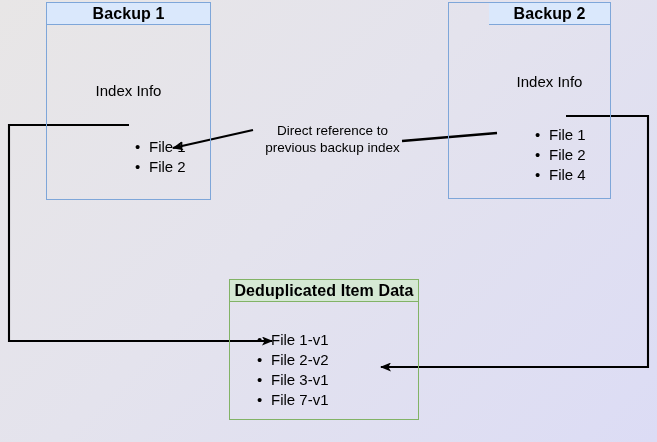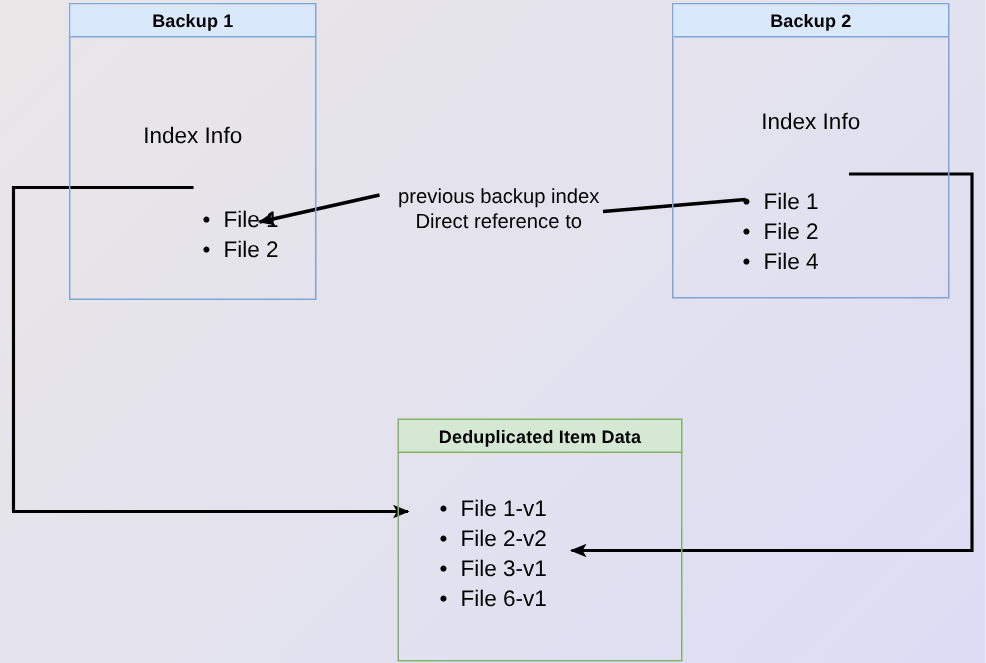--- a/index.html
+++ b/index.html
@@ -36,21 +36,21 @@
     background: transparent;
   }
   .box > .box-header {
     box-sizing: border-box;
     height: 22px;
     background: var(--hdr);
     border-bottom: 1.6px solid var(--bdr);
     display: flex;
     align-items: center;
     justify-content: center;
-    font-size: 12px;
+    font-size: 16px;
     font-weight: bold;
     letter-spacing: .1px;
     line-height: 1;
   }
   .box > .box-body {
     position: relative;
     height: calc(100% - 22px);
   }
 
   .box.blue { --hdr: #dae8fc; --bdr: #7ea6d9; }
@@ -88,28 +88,28 @@
 
   
   #backup-1 {
     left: 46px; top: 2px; width: 165px; height: 198px;
   }
   #backup-1 .index-title { top: 58px; }
   #backup-1 ul.file-list { left: 88px; top: 112px; }
 
   
   #backup-2 {
-    left: 448px; top: 2px; width: 185px; height: 197px;
+    left: 448px; top: 2px; width: 163px; height: 197px; padding-left: 40px;
   }
   #backup-2 .index-title { top: 49px; }
   #backup-2 ul.file-list { left: 46px; top: 100px; }
 
   
   #dedup-box {
-    left: 229px; top: 279px; width: 190px; height: 162px; margin-left: 36px;
+    left: 229px; top: 279px; width: 190px; height: 141px;
   }
   #dedup-box ul.file-list { left: 27px; top: 28px; }
 
   
   #center-caption {
     position: absolute;
     left: 245px;
     top: 122px;
     width: 175px;
     text-align: center;
@@ -166,23 +166,23 @@
     </div>
   </div>
 
   <div class="box green" id="dedup-box">
     <div class="box-header">Deduplicated Item Data</div>
     <div class="box-body">
       <ul class="file-list">
         <li>File 1-v1</li>
         <li>File 2-v2</li>
         <li>File 3-v1</li>
-        <li>File 6-v1</li>
+        <li>File 7-v1</li>
       </ul>
     </div>
   </div>
 
   <div id="center-caption">
+    <div>Direct reference to</div>
     <div>previous backup index</div>
-    <div>Direct reference to</div>
   </div>
 
 </div>
 
 </body></html>

